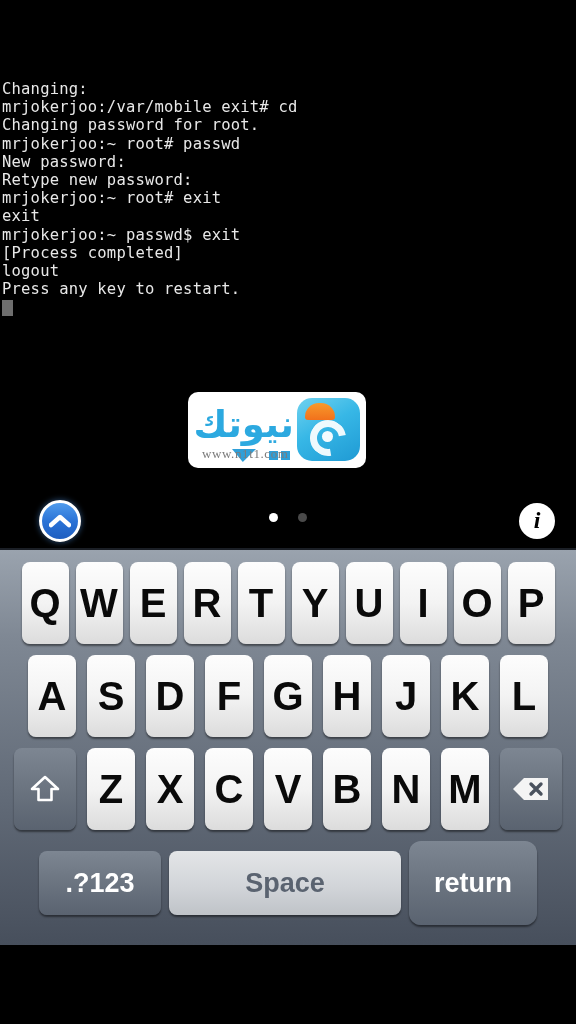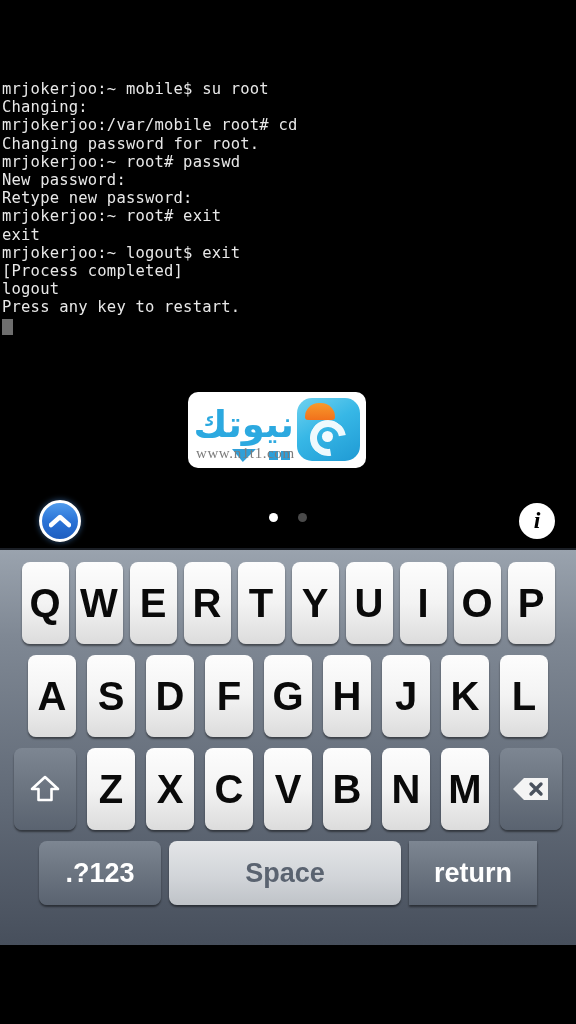--- a/index.html
+++ b/index.html
@@ -104,24 +104,24 @@
     font-family: "DejaVu Sans", sans-serif;
     font-size: 37px;
     font-weight: bold;
     color: #2ca9e0;
     direction: rtl;
     letter-spacing: -1px;
     line-height: 45px;
   }
   #wm-url {
     position: absolute;
-    left: 8px;
+    left: 14px;
     bottom: 6px;
     font-family: "Liberation Serif", serif;
-    font-size: 15px;
+    font-size: 13px;
     color: #7c7c7c;
     letter-spacing: 0.6px;
   }
   #wm-bars {
     position: absolute;
     right: 76px;
     bottom: 8px;
     display: flex;
     gap: 3px;
     align-items: flex-end;
@@ -262,52 +262,51 @@
   }
   #key-numbers {
     width: 122px;
     height: 64px;
     font-size: 27px;
     font-weight: bold;
     border-radius: 8px;
   }
   #key-return {
     width: 128px;
-    height: 64px;
+    height: 84px;
     font-size: 27px;
     font-weight: bold;
-    border-radius: 0;
+    border-radius: 12px;
   }
   #key-space {
     width: 232px;
     height: 64px;
     border-radius: 8px;
     background: linear-gradient(180deg, #e3e5e7 0%, #d2d5d9 55%, #bfc3c8 100%);
     color: #5a6370;
     font-size: 27px;
     font-weight: bold;
     box-shadow: 0 2px 2px rgba(0,0,0,0.45);
   }
   .key svg { display: block; }
 </style>
 </head>
 <body>
 
 <div id="terminal">
   <div id="terminal-output">
-    <div class="term-line">mrjokerjoo:~ mobile$ su root</div>
     <div class="term-line">Changing:</div>
-    <div class="term-line">mrjokerjoo:/var/mobile root# cd</div>
+    <div class="term-line">mrjokerjoo:/var/mobile exit# cd</div>
     <div class="term-line">Changing password for root.</div>
     <div class="term-line">mrjokerjoo:~ root# passwd</div>
     <div class="term-line">New password:</div>
     <div class="term-line">Retype new password:</div>
     <div class="term-line">mrjokerjoo:~ root# exit</div>
     <div class="term-line">exit</div>
-    <div class="term-line">mrjokerjoo:~ logout$ exit</div>
+    <div class="term-line">mrjokerjoo:~ passwd$ exit</div>
     <div class="term-line">[Process completed]</div>
     <div class="term-line">logout</div>
     <div class="term-line">Press any key to restart.</div>
     <div id="term-cursor"></div>
   </div>
 </div>
 
 <div id="watermark">
   <div id="wm-mark">
     <div id="wm-mark-orange"></div>

